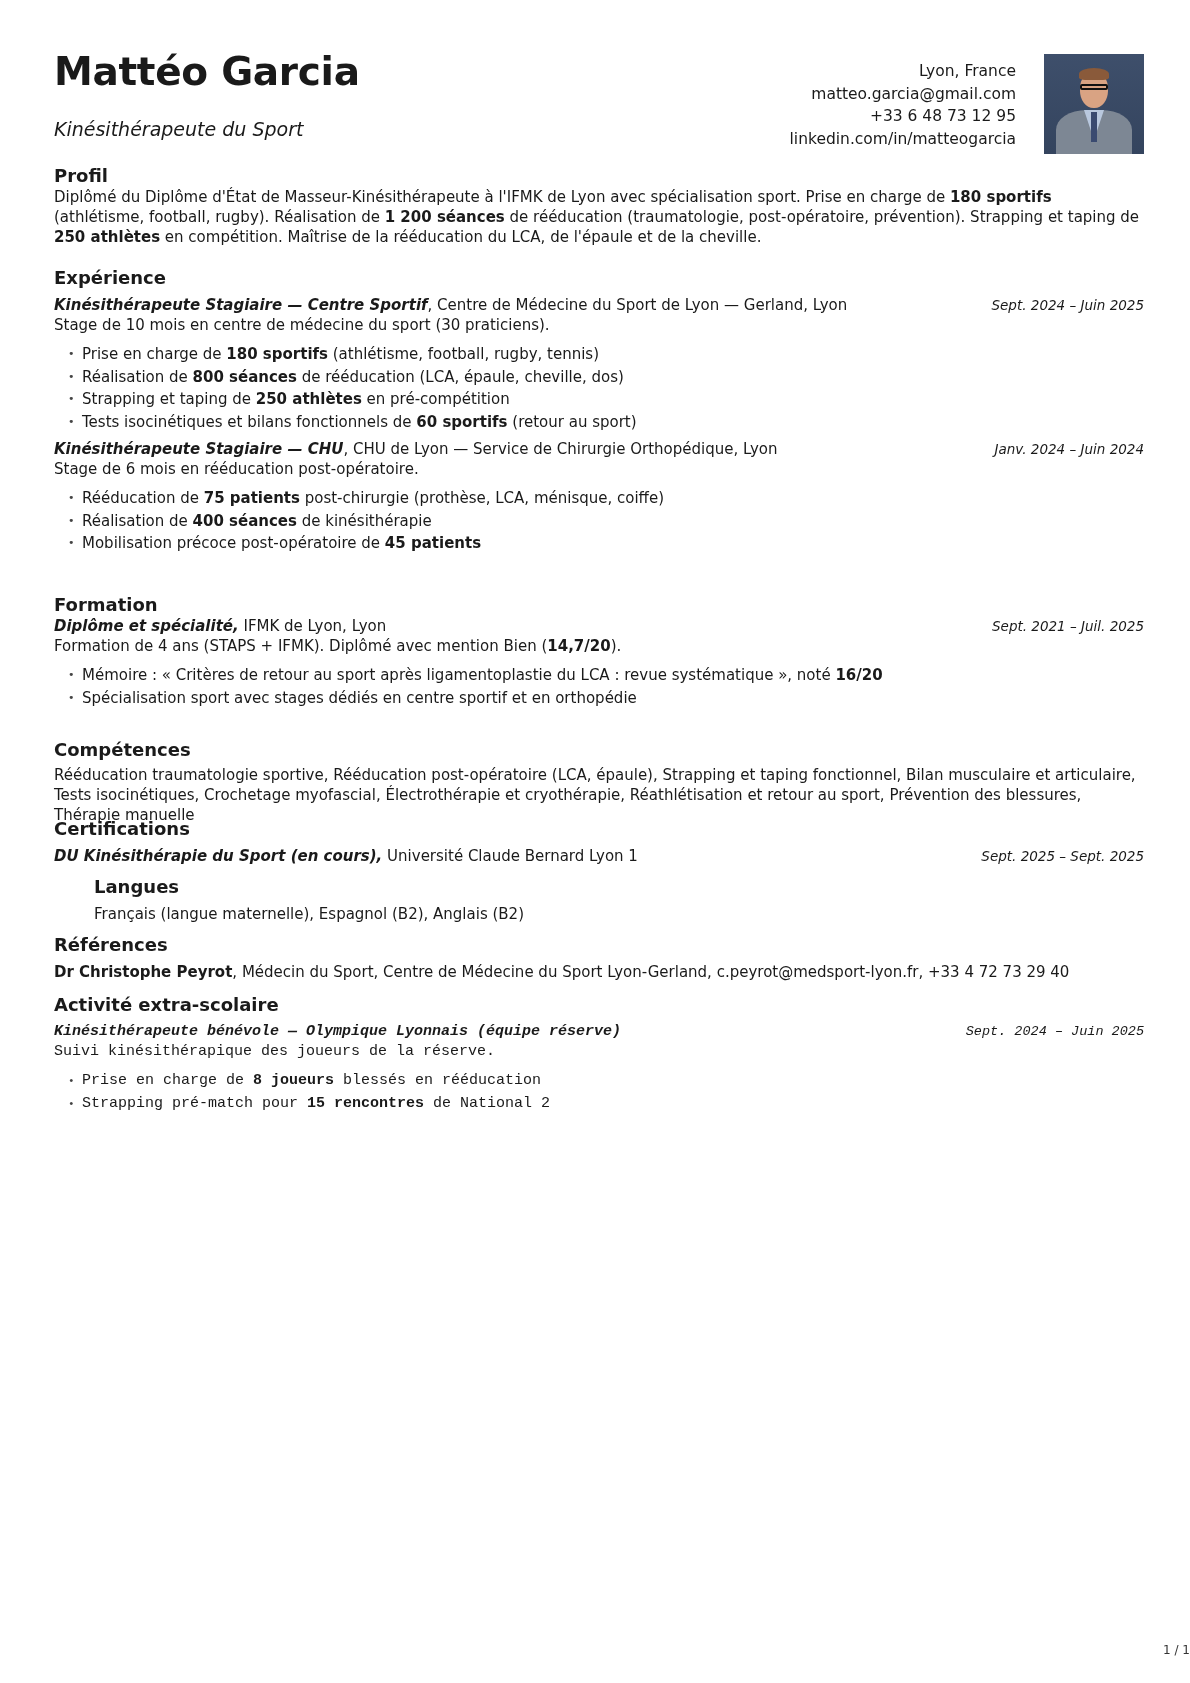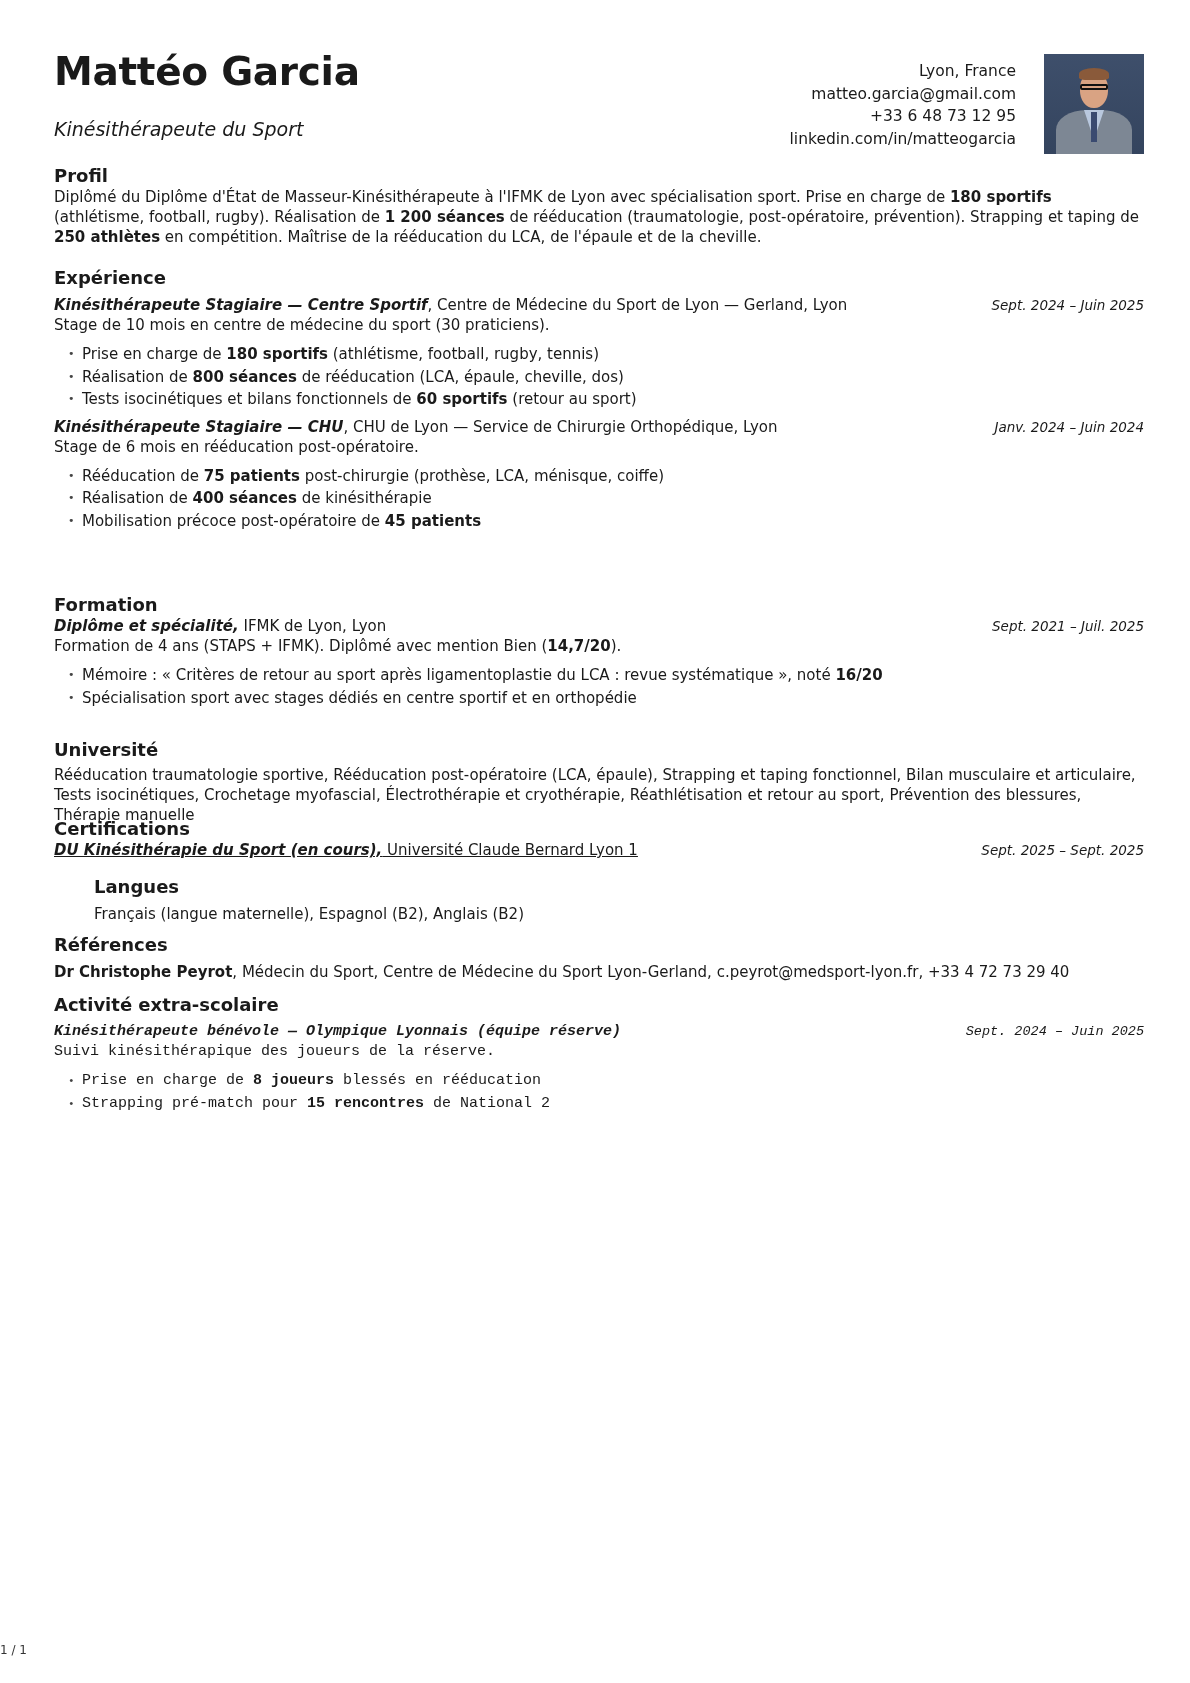--- a/index.html
+++ b/index.html
@@ -24,21 +24,21 @@
     .sec { position:absolute; left:0; width:1090px; }
     p { margin:0; }
     .para { font-size:15px; line-height:20px; }
     .entry-head { position:relative; font-size:15px; line-height:20px; }
     .entry-head .date { position:absolute; right:0; top:0; font-style:italic; font-size:13.5px; }
     .bi { font-weight:bold; font-style:italic; }
     b { font-weight:bold; }
     ul { margin:8px 0 0 0; padding:0 0 0 28px; list-style:none; }
     li { position:relative; font-size:15px; line-height:22.5px; }
     li::before { content:"•"; position:absolute; left:-14px; top:0; font-size:11px; color:#444; }
-    .footer { position:absolute; left:0; width:1190px; top:1643px; text-align:left; font-size:12px; color:#333; }
+    .footer { position:absolute; left:0; width:1190px; top:1643px; text-align:right; font-size:12px; color:#333; }
   </style>
 </head>
 <body>
 
 <div class="page">
 
   <div class="header">
     <div class="name"><span class="hl">Mattéo Garcia</span></div>
     <div class="subtitle">Kinésithérapeute du Sport</div>
     <div class="contact">
@@ -67,20 +67,21 @@
 
     <div style="margin-top:6px;">
       <div class="entry-head">
         <span class="bi">Kinésithérapeute Stagiaire — Centre Sportif</span><span>, Centre de Médecine du Sport de Lyon — Gerland, Lyon</span>
         <span class="date">Sept. 2024 – Juin 2025</span>
       </div>
       <p class="para">Stage de 10 mois en centre de médecine du sport (30 praticiens).</p>
       <ul>
         <li><span>Prise en charge de </span><b>180 sportifs</b><span> (athlétisme, football, rugby, tennis)</span></li>
         <li><span>Réalisation de </span><b>800 séances</b><span> de rééducation (LCA, épaule, cheville, dos)</span></li>
+        <li><span>Strapping et taping de </span><b>250 athlètes</b><span> en pré-compétition</span></li>
         <li><span>Tests isocinétiques et bilans fonctionnels de </span><b>60 sportifs</b><span> (retour au sport)</span></li>
       </ul>
     </div>
 
     <div style="margin-top:6px;">
       <div class="entry-head">
         <span class="bi">Kinésithérapeute Stagiaire — CHU</span><span>, CHU de Lyon — Service de Chirurgie Orthopédique, Lyon</span>
         <span class="date">Janv. 2024 – Juin 2024</span>
       </div>
       <p class="para">Stage de 6 mois en rééducation post-opératoire.</p>
@@ -101,27 +102,27 @@
       </div>
       <p class="para"><span>Formation de 4 ans (STAPS + IFMK). Diplômé avec mention Bien (</span><b>14,7/20</b><span>).</span></p>
       <ul>
         <li><span>Mémoire : « Critères de retour au sport après ligamentoplastie du LCA : revue systématique », noté </span><b>16/20</b><span></span></li>
         <li><span>Spécialisation sport avec stages dédiés en centre sportif et en orthopédie</span><b></b><span></span></li>
       </ul>
     </div>
   </div>
 
   <div class="sec" style="top:739px;">
-    <h2 class="section-title">Université</h2>
+    <h2 class="section-title">Compétences</h2>
     <p class="para" style="margin-top:4px;">Rééducation traumatologie sportive, Rééducation post-opératoire (LCA, épaule), Strapping et taping fonctionnel, Bilan musculaire et articulaire, Tests isocinétiques, Crochetage myofascial, Électrothérapie et cryothérapie, Réathlétisation et retour au sport, Prévention des blessures, Thérapie manuelle</p>
   </div>
 
   <div class="sec" style="top:818px;">
     <h2 class="section-title">Certifications</h2>
-    <div class="entry-head" style="text-decoration:underline;">
+    <div class="entry-head" style="margin-top:6px;">
       <span class="bi">DU Kinésithérapie du Sport (en cours),</span><span> Université Claude Bernard Lyon 1</span>
       <span class="date">Sept. 2025 – Sept. 2025</span>
     </div>
   </div>
 
   <div class="sec" style="top:876px;margin-left:40px;">
     <h2 class="section-title">Langues</h2>
     <p class="para" style="margin-top:6px;">Français (langue maternelle), Espagnol (B2), Anglais (B2)</p>
   </div>
 

